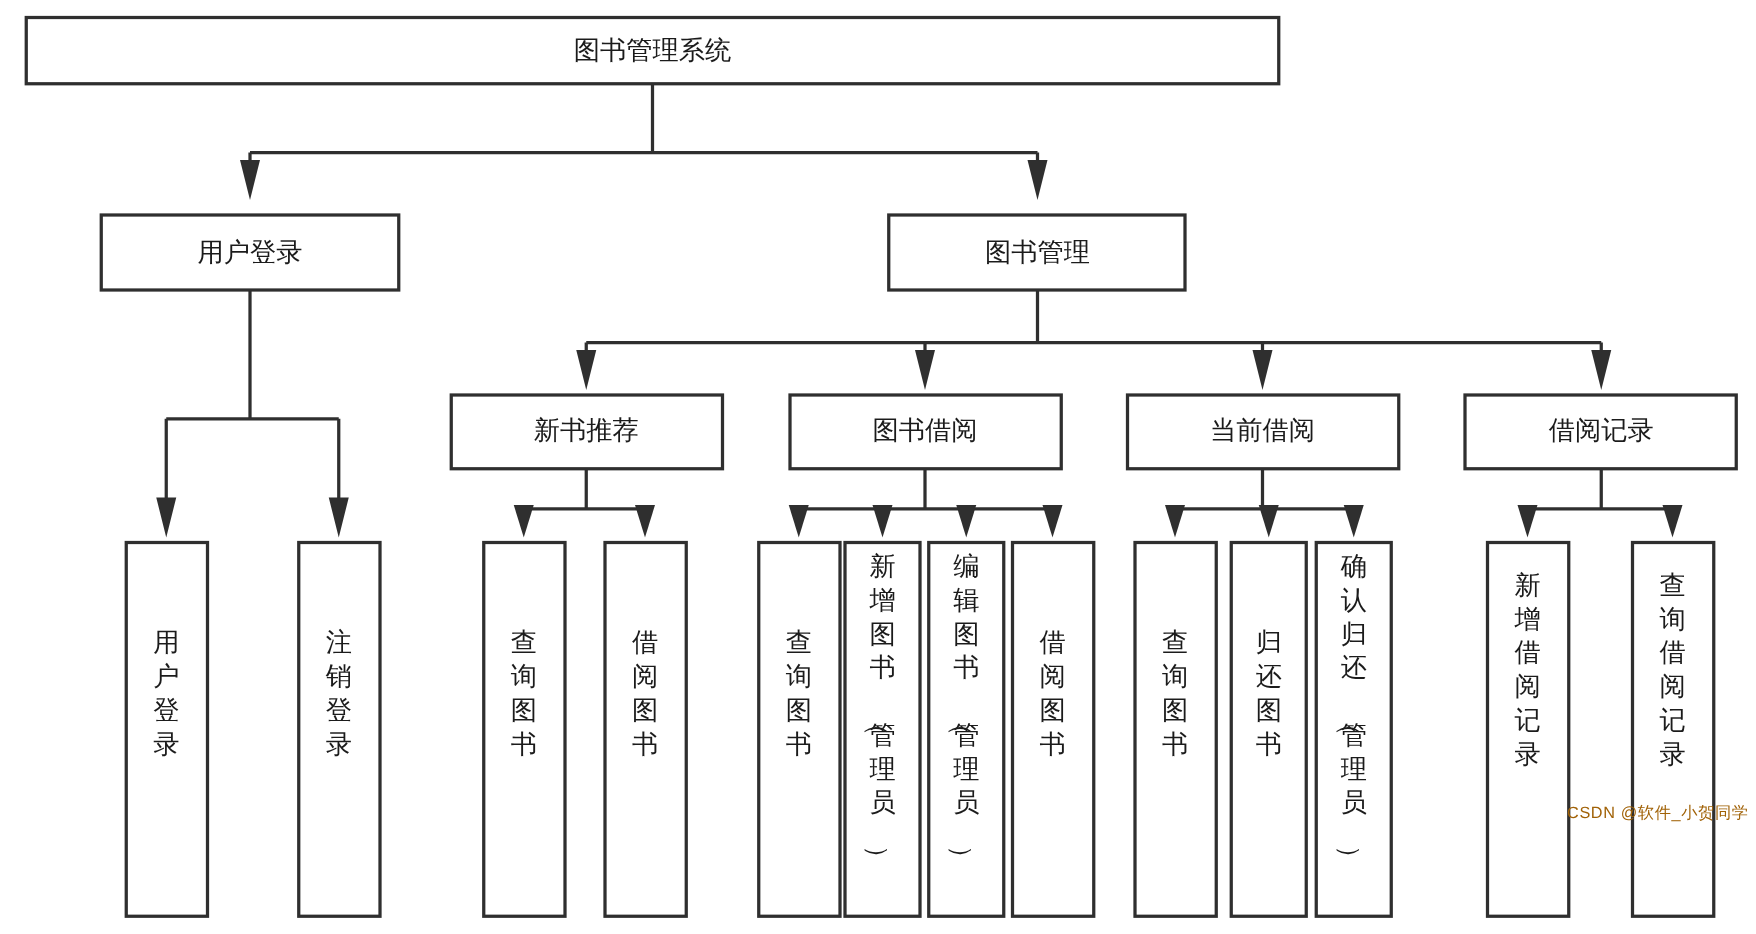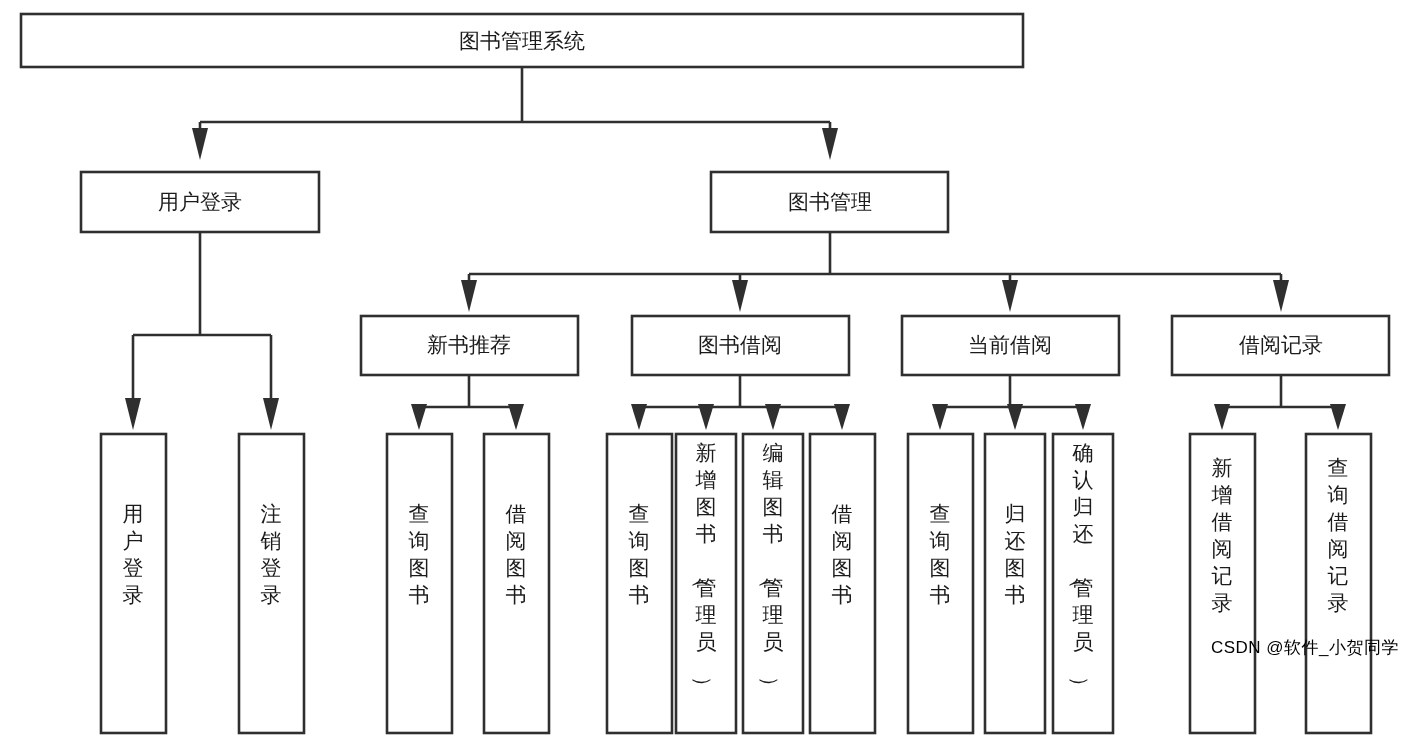--- a/index.html
+++ b/index.html
@@ -54,22 +54,22 @@
     font-family: "Liberation Sans", "DejaVu Sans", sans-serif;
     font-size: 21px;
     fill: #1b1b1b;
     text-anchor: middle;
   }
   .watermark {
     position: absolute;
     right: 6px;
     bottom: 4px;
     font-family: "Liberation Sans", "DejaVu Sans", sans-serif;
-    font-size: 17px;
-    color: #000000;
+    font-size: 13px;
+    color: #a16207;
     letter-spacing: 0.5px;
     white-space: nowrap;
     user-select: none;
   }
 </style>
 </head>
 <body>
 
 <div id="diagram-root">
 

